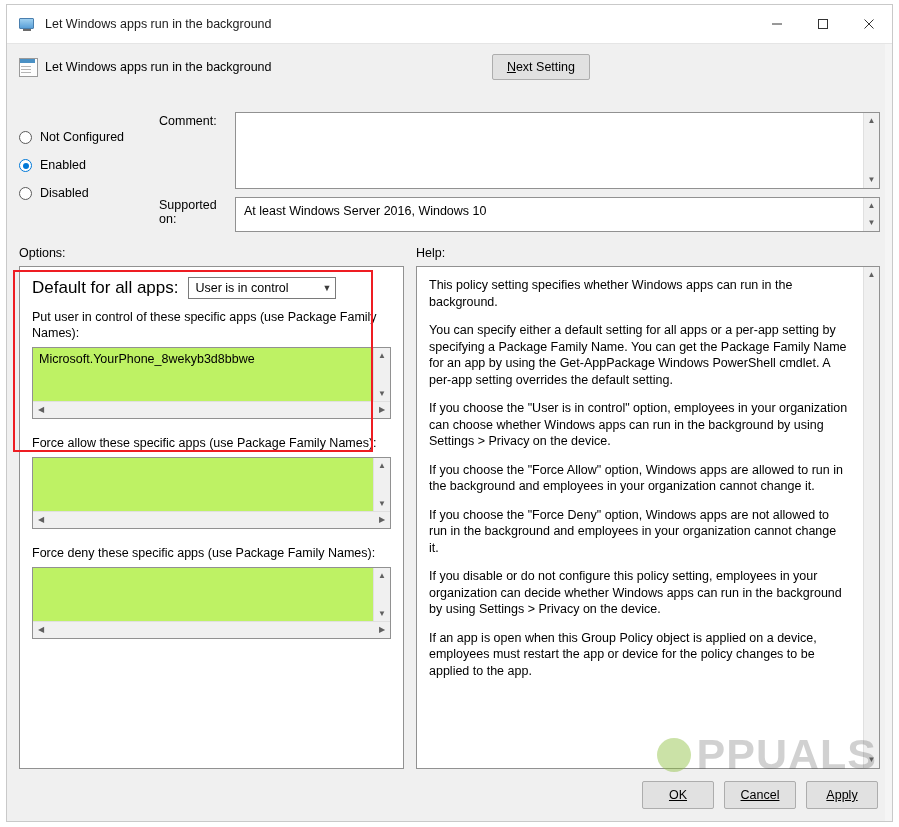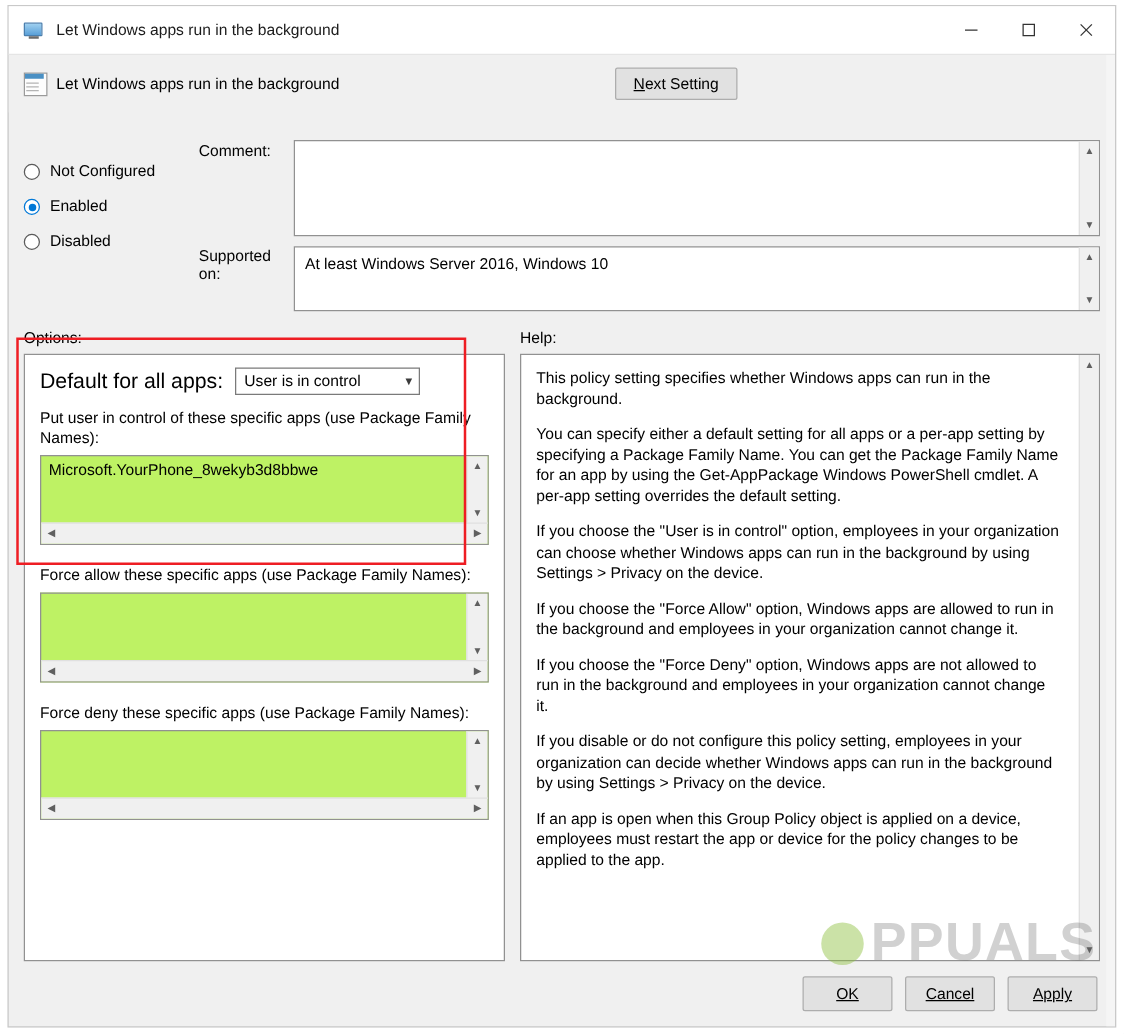--- a/index.html
+++ b/index.html
@@ -165,21 +165,21 @@
   .lbl.supported { margin-top: 56px; }
   .fields-col { flex: 1 1 auto; }
 
   .textbox {
     background: #ffffff;
     border: 1px solid #919191;
     position: relative;
     box-sizing: border-box;
   }
   .comment-box { height: 77px; margin-top: 18px; }
-  .supported-box { height: 52px; margin-top: 8px; padding: 6px 8px; font-size: 12.5px; }
+  .supported-box { height: 35px; margin-top: 8px; padding: 6px 8px; font-size: 12.5px; }
 
   .vscroll {
     position: absolute;
     right: 0; top: 0;
     width: 16px; height: 100%;
     background: #f0f0f0;
     border-left: 1px solid #e0e0e0;
     display: flex;
     flex-direction: column;
     justify-content: space-between;

